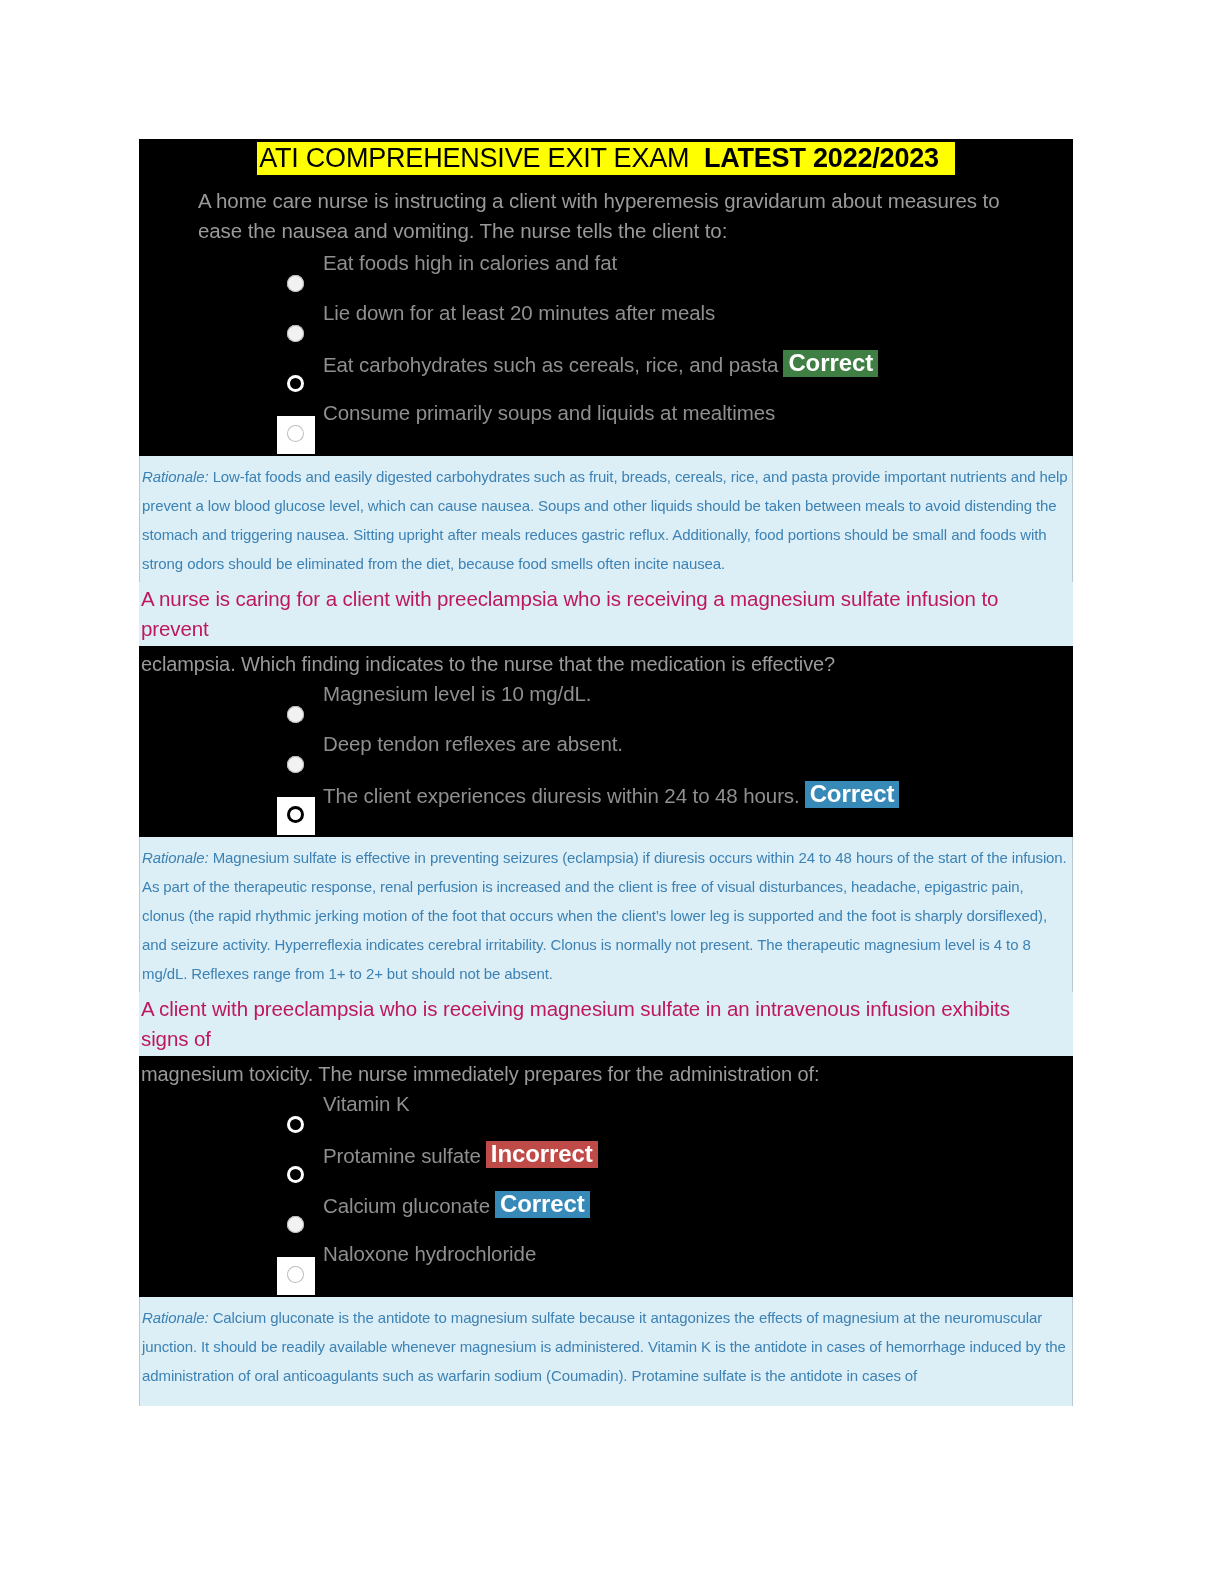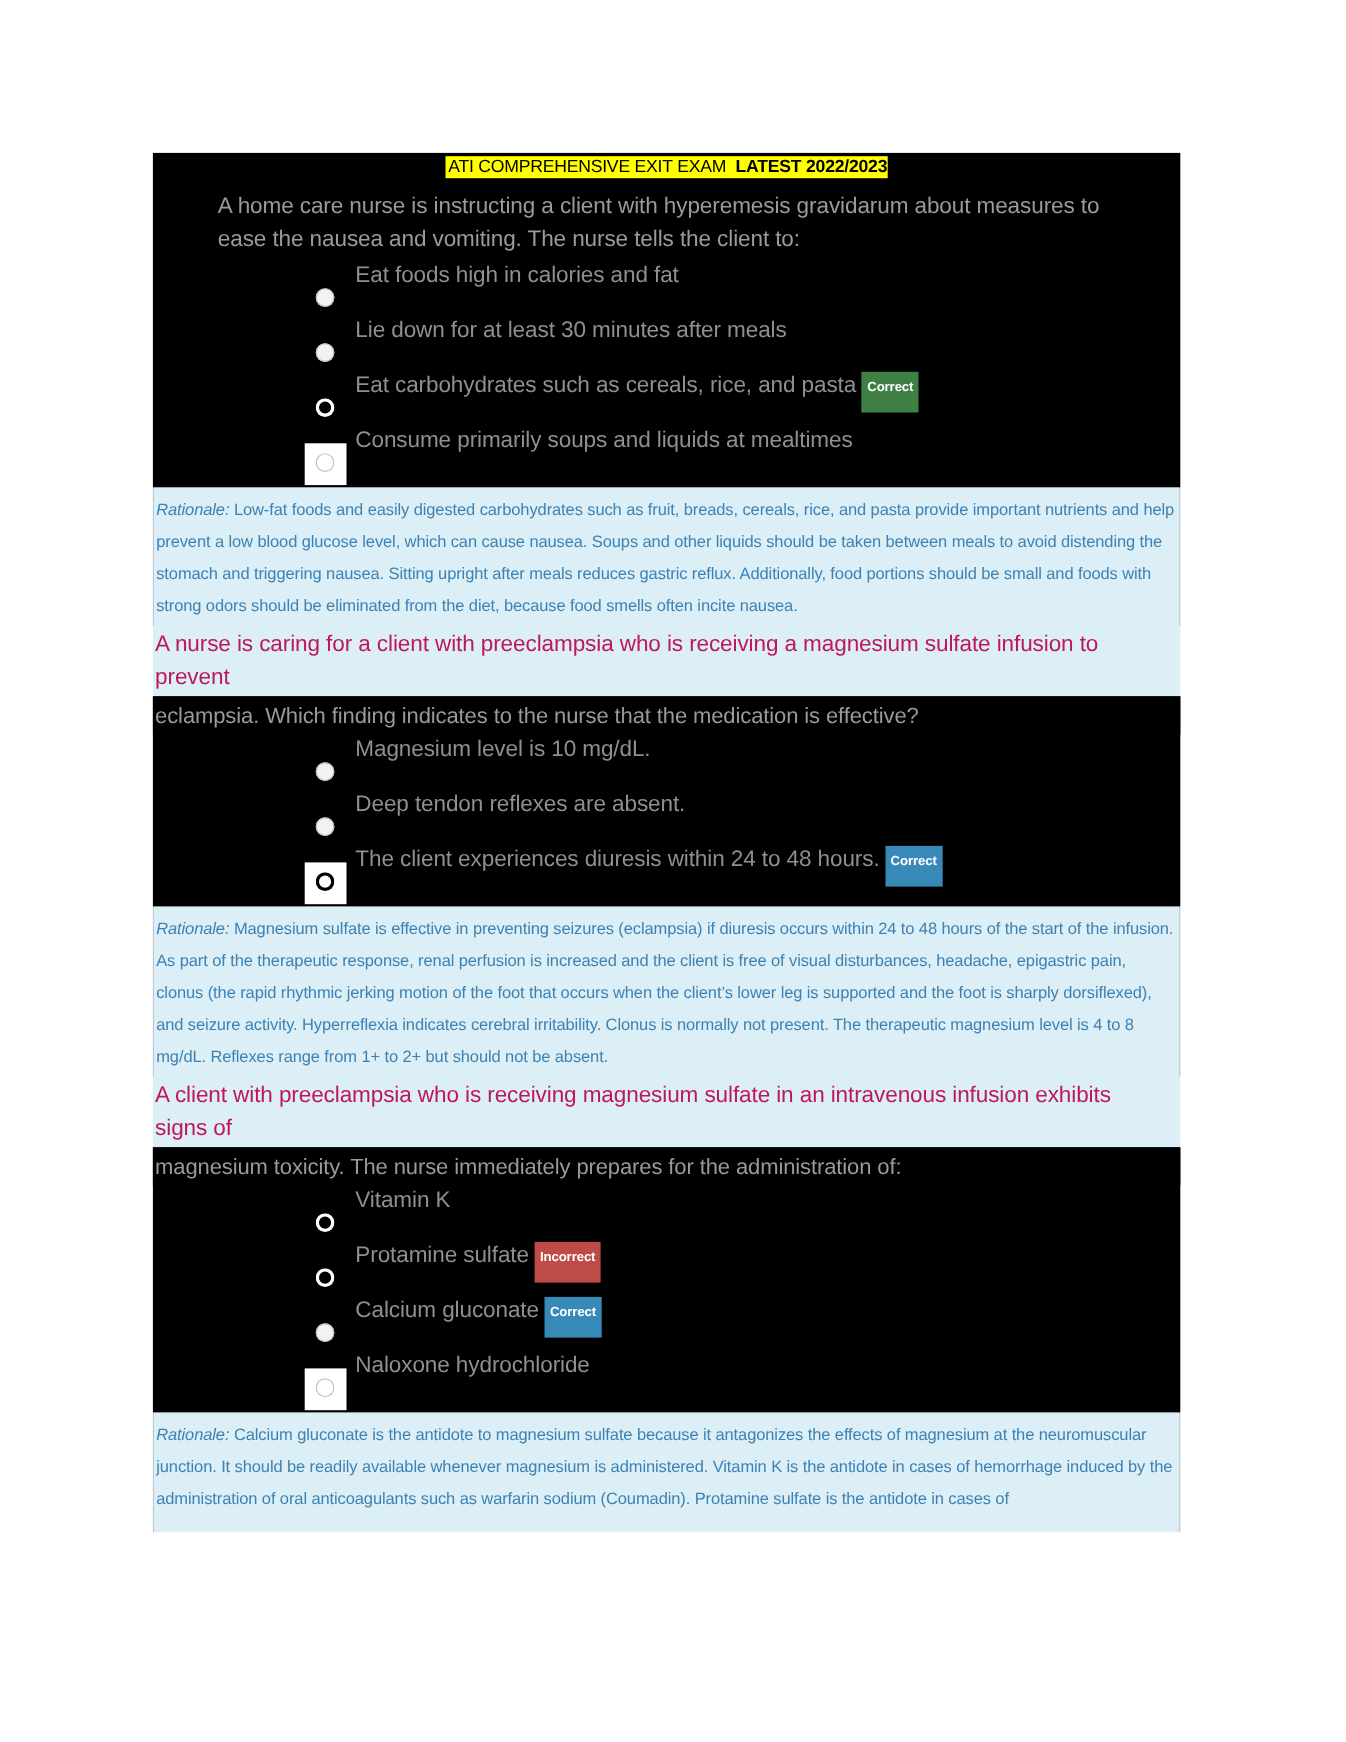--- a/index.html
+++ b/index.html
@@ -40,23 +40,23 @@
   }
 
   .title-row {
     padding-top: 4px;
     padding-bottom: 6px;
     text-align: center;
   }
   .title-hl {
     background: #FFFF00;
     color: #000000;
-    font-size: 16px;
+    font-size: 27px;
     letter-spacing: -0.2px;
-    padding: 1px 0 2px 2px;
+    padding: 1px 16px 2px 2px;
     white-space: nowrap;
   }
   .title-hl .bold { font-weight: bold; }
 
   .qstem {
     color: #9a9a9a;
     font-size: 20.5px;
     line-height: 30px;
     padding: 6px 40px 4px 59px;
     letter-spacing: -0.1px;
@@ -121,24 +121,24 @@
     background: #ffffff;
   }
   .radio.on-patch {
     background: #ffffff;
     box-shadow: inset 0 0 0 1px #bdbdbd;
   }
 
   .badge {
     display: inline-block;
     color: #ffffff;
-    font-size: 12px;
+    font-size: 24px;
     font-weight: bold;
     line-height: 24px;
-    padding: 1px 5px 12px 5px;
+    padding: 1px 5px 2px 5px;
     margin-left: 5px;
     vertical-align: 1px;
     letter-spacing: -0.1px;
   }
   .badge.green { background: #3F7F43; }
   .badge.red   { background: #BE4B48; }
   .badge.blue  { background: #3789B8; }
 
   
   .rblock {
@@ -171,21 +171,21 @@
       </div>
 
       <div class="qstem">A home care nurse is instructing a client with hyperemesis gravidarum about measures to ease the nausea and vomiting. The nurse tells the client to:</div>
 
       <div class="options">
         <div class="opt">
           <span class="opt-label">Eat foods high in calories and fat</span>
           <span class="radio"></span>
         </div>
         <div class="opt">
-          <span class="opt-label">Lie down for at least 30 minutes after meals</span>
+          <span class="opt-label">Lie down for at least 20 minutes after meals</span>
           <span class="radio"></span>
         </div>
         <div class="opt">
           <span class="opt-label"><span>Eat carbohydrates such as cereals, rice, and pasta</span><span class="badge green">Correct</span></span>
           <span class="radio ring"></span>
         </div>
         <div class="opt">
           <span class="opt-label">Consume primarily soups and liquids at mealtimes</span>
           <span class="radio-patch"></span>
           <span class="radio on-patch"></span>

